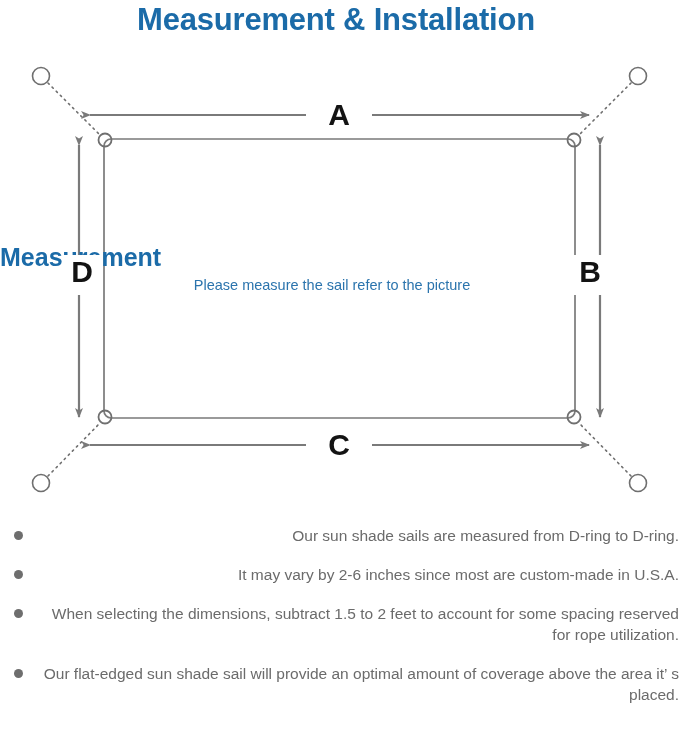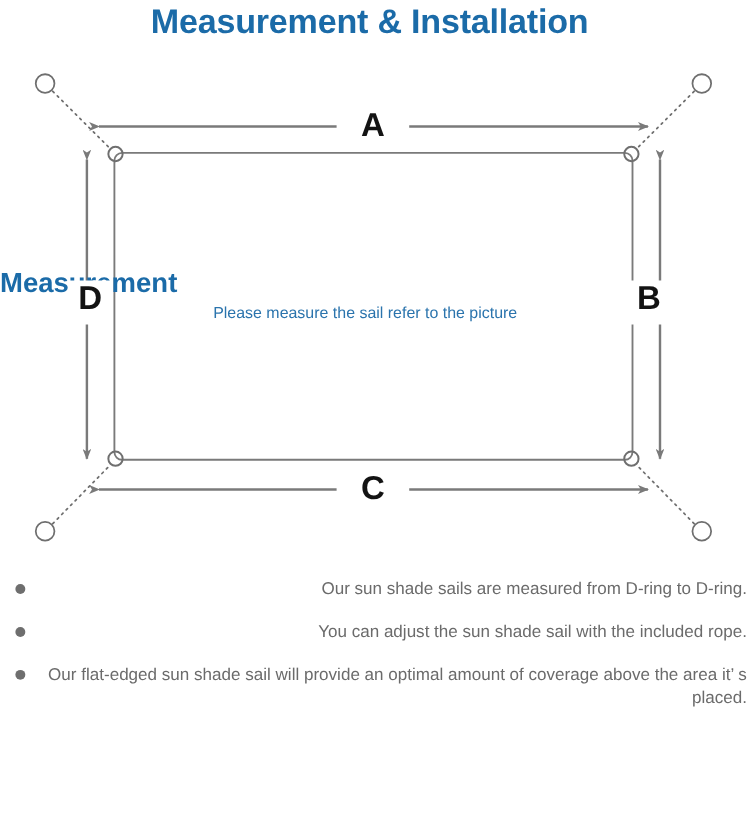--- a/index.html
+++ b/index.html
@@ -151,19 +151,23 @@
   <div class="dim dim-d">D</div>
 </div>
 
 <div class="notes">
   <div class="note">
     <span class="bullet"></span>
     <span>Our sun shade sails are measured from D-ring to D-ring.</span>
   </div>
   <div class="note">
     <span class="bullet"></span>
-    <span>You can adjust the sun shade sail with the included rope.</span>
+    <span>It may vary by 2-6 inches since most are custom-made in U.S.A.</span>
+  </div>
+  <div class="note">
+    <span class="bullet"></span>
+    <span>When selecting the dimensions, subtract 1.5 to 2 feet to account for some spacing reserved for rope utilization.</span>
   </div>
   <div class="note">
     <span class="bullet"></span>
     <span>Our flat-edged sun shade sail will provide an optimal amount of coverage above the area it’ s placed.</span>
   </div>
 </div>
 
 </body></html>

